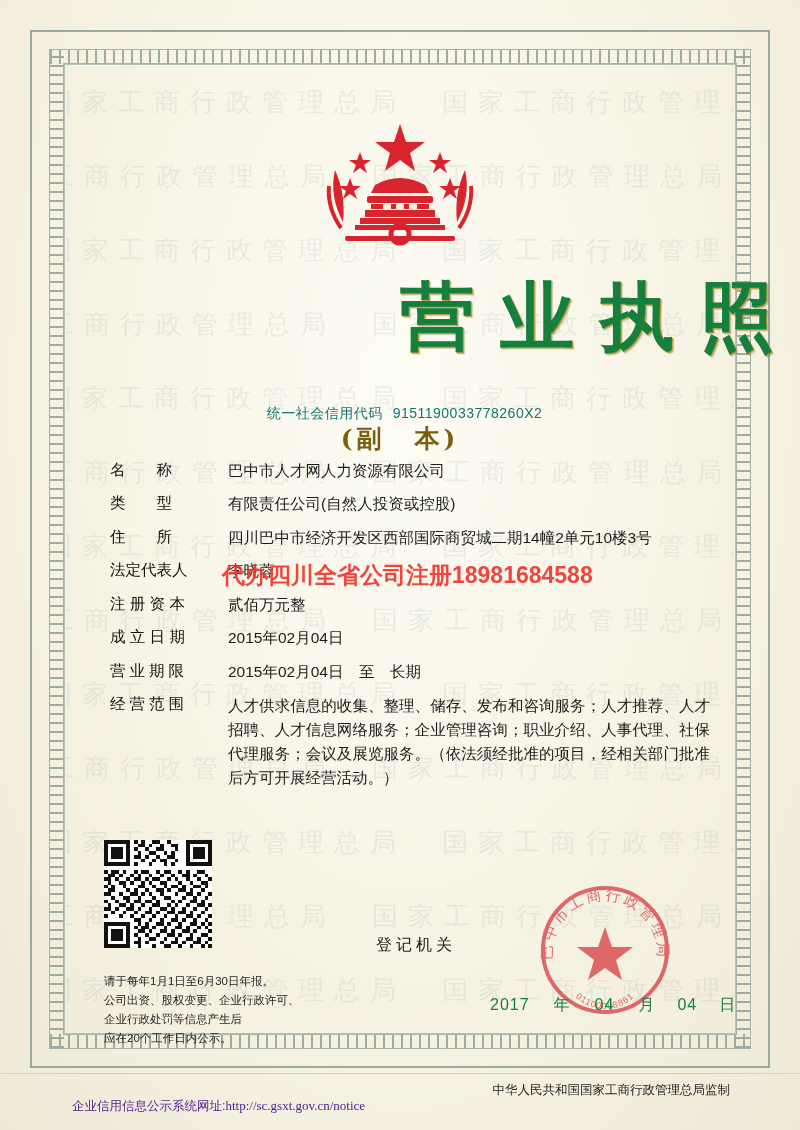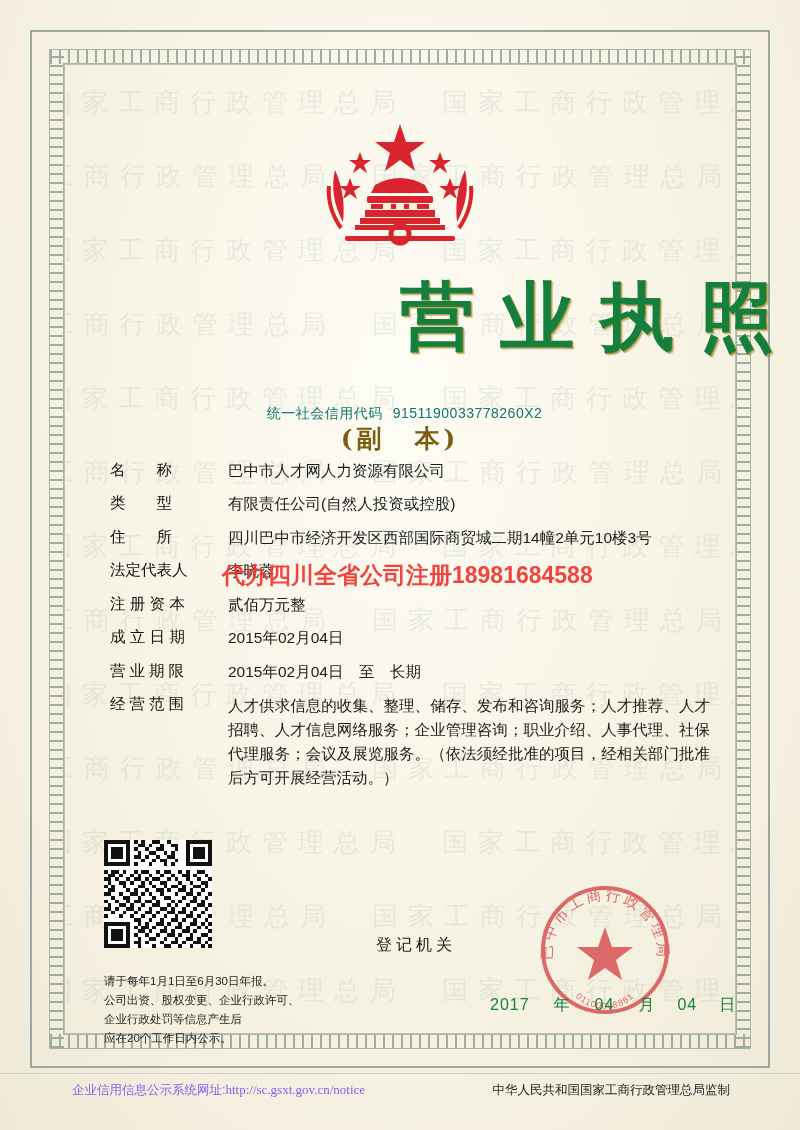--- a/index.html
+++ b/index.html
@@ -243,23 +243,23 @@
     left: 0;
     right: 0;
     bottom: 18px;
     height: 30px;
     border-top: 1px solid #cfcfcf;
     padding-top: 8px;
   }
   .footer-left {
     position: absolute;
     left: 72px;
-    top: 8px;
+    top: 24px;
     font-size: 12.5px;
-    color: #8b5cf6;
+    color: #4c1d95;
   }
   .footer-left .url {
     font-family: "Liberation Serif", serif;
     font-size: 13px;
   }
   .footer-right {
     position: absolute;
     right: 70px;
     top: 8px;
     font-size: 12.5px;

